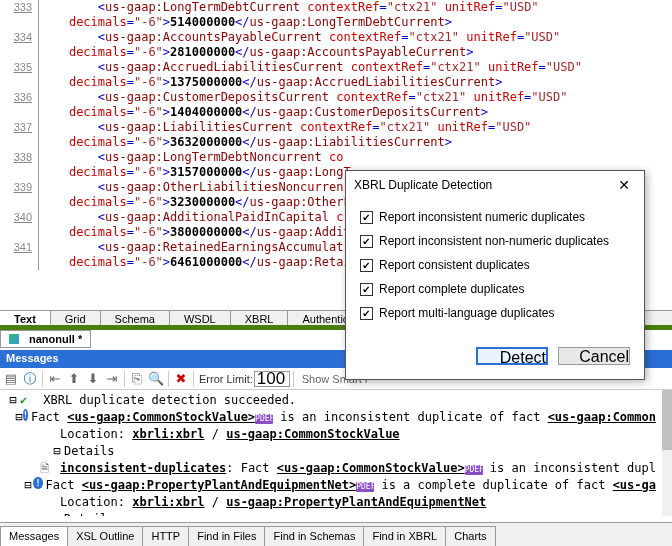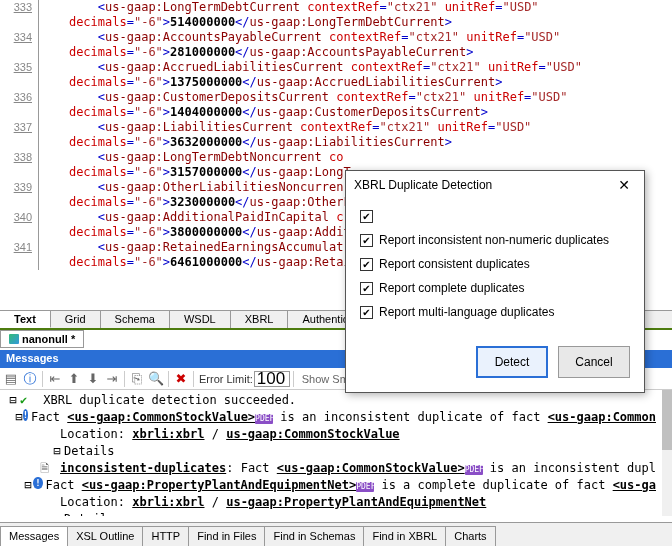--- a/index.html
+++ b/index.html
@@ -7,25 +7,25 @@
   .code-area { position: absolute; left: 0; top: 0; right: 0; height: 310px; overflow: hidden; background: #fff; }
   .code-gutter { position: absolute; left: 0; top: 0; width: 39px; background: #fff; border-right: 1px solid #999; }
   .gutter-line { height: 30px; text-align: right; padding-right: 6px; color: #888; font-size: 11px; line-height: 15px; text-decoration: underline; }
   .code-body { position: absolute; left: 40px; top: 0; right: 0; font-family: Consolas, monospace; font-size: 12px; line-height: 15px; white-space: pre; }
   .code-line { height: 15px; }
   .c-tag { color: #0000cc; }
   .c-elem { color: #8b0000; }
   .c-attr { color: #cc0000; }
   .c-val { color: #a52a2a; }
   .c-txt { color: #000; font-weight: bold; }
-  .code-tabs { position: absolute; left: 0; top: 310px; right: 0; height: 20px; background: #f0f0f0; border-top: 1px solid #999; border-bottom: 2px solid #4d7c0f; display: flex; }
+  .code-tabs { position: absolute; left: 0; top: 310px; right: 0; height: 20px; background: #f0f0f0; border-top: 1px solid #999; border-bottom: 5px solid #4d7c0f; display: flex; }
   .code-tab { padding: 2px 14px; border-right: 1px solid #999; background: #f0f0f0; cursor: pointer; font-size: 11px; }
   .code-tab.active { background: #fff; font-weight: bold; border-bottom: 1px solid #fff; }
   .doc-tab-row { position: absolute; left: 0; top: 330px; height: 18px; display: flex; }
-  .doc-tab { padding: 1px 8px; font-size: 11px; font-weight: bold; border: 1px solid #999; background: #fff; display: flex; align-items: center; gap: 3px; }
+  .doc-tab { padding: 1px 8px; font-size: 11px; font-weight: bold; border: 1px solid #999; background: #fff; display: flex; align-items: center; gap: 10px; }
   .doc-tab-icon { width: 10px; height: 10px; background: linear-gradient(135deg,#3b7 0,#39d 100%); border-radius: 1px; }
   .msg-header { position: absolute; left: 0; top: 350px; right: 0; height: 18px; background: #2a6fd6; color: #fff; font-size: 11px; padding: 2px 6px; font-weight: bold; }
   .msg-toolbar { position: absolute; left: 0; top: 368px; right: 0; height: 22px; background: #fff; border-bottom: 1px solid #ccc; display: flex; align-items: center; gap: 1px; padding: 0 2px; }
   .tb-btn { width: 18px; height: 18px; display: flex; align-items: center; justify-content: center; color: #666; cursor: pointer; font-size: 13px; }
   .tb-sep { width: 1px; height: 16px; background: #ccc; margin: 0 2px; }
   .tb-label { font-size: 11px; color: #333; margin-left: 2px; }
   .tb-input { width: 36px; height: 16px; font-size: 17px; border: 1px solid #999; padding: 0 2px; }
   .tb-text-btn { font-size: 11px; color: #666; padding: 1px 4px; border: 1px solid transparent; cursor: pointer; }
   .msg-body { position: absolute; left: 0; top: 390px; right: 10px; bottom: 30px; overflow: hidden; padding: 2px 6px; font-family: Consolas, monospace; font-size: 12px; line-height: 17px; }
   .msg-row { display: flex; align-items: flex-start; white-space: nowrap; }
@@ -39,21 +39,21 @@
   .msg-tabs { position: absolute; left: 0; bottom: 0; right: 0; height: 24px; background: #f0f0f0; border-top: 1px solid #999; padding-top: 3px; display: flex; }
   .msg-tab { padding: 3px 8px; font-size: 11px; border: 1px solid #999; border-bottom: none; background: #f0f0f0; cursor: pointer; margin-right: -1px; }
   .msg-tab.active { background: #fff; }
   .dialog { position: absolute; left: 345px; top: 170px; width: 300px; background: #fff; border: 1px solid #555; box-shadow: 2px 2px 8px rgba(0,0,0,.3); z-index: 50; }
   .dlg-title { height: 28px; display: flex; align-items: center; justify-content: space-between; padding: 0 8px; font-size: 12px; }
   .dlg-close { width: 24px; height: 20px; display:flex; align-items:center; justify-content:center; cursor:pointer; font-size: 14px; }
   .dlg-body { padding: 6px 14px 10px; }
   .dlg-check { display: flex; align-items: center; gap: 6px; padding: 5px 0; font-size: 12px; }
   .chk-box { width: 13px; height: 13px; border: 1px solid #333; display: flex; align-items: center; justify-content: center; font-size: 10px; }
   .dlg-buttons { display: flex; justify-content: flex-end; gap: 10px; padding: 12px 14px 14px; }
-  .dlg-btn { min-width: 72px; height: 32px; border: 1px solid #999; background: #e8e8e8; font-size: 12px; cursor: pointer; }
+  .dlg-btn { min-width: 72px; height: 18px; border: 1px solid #999; background: #e8e8e8; font-size: 16px; cursor: pointer; text-align: right; }
   .dlg-btn.primary { border: 2px solid #2a6fd6; background: #eaf2fd; }
   .vscroll { position: absolute; right: 0; top: 390px; bottom: 30px; width: 10px; background: #f0f0f0; }
   .vscroll-thumb { width: 10px; background: #c0c0c0; height: 60px; }
 </style>
 </head>
 <body>
 
 <div class="code-area">
   <div class="code-gutter">
     <div class="gutter-line">333</div>
@@ -180,20 +180,21 @@
 </div>
 
 <div class="dialog">
   <div class="dlg-title">
     <span>XBRL Duplicate Detection</span>
     <span class="dlg-close">✕</span>
   </div>
   <div class="dlg-body">
     <label class="dlg-check">
         <span class="chk-box">✔</span>
+        <span>Report inconsistent numeric duplicates</span>
       </label>
     <label class="dlg-check">
         <span class="chk-box">✔</span>
         <span>Report inconsistent non-numeric duplicates</span>
       </label>
     <label class="dlg-check">
         <span class="chk-box">✔</span>
         <span>Report consistent duplicates</span>
       </label>
     <label class="dlg-check">

